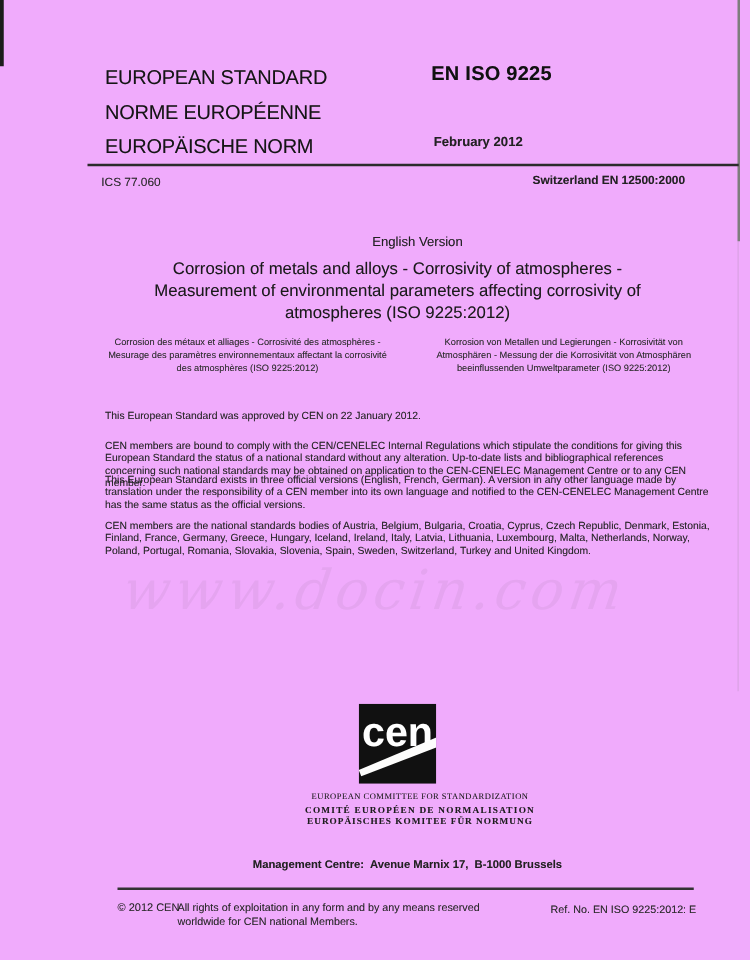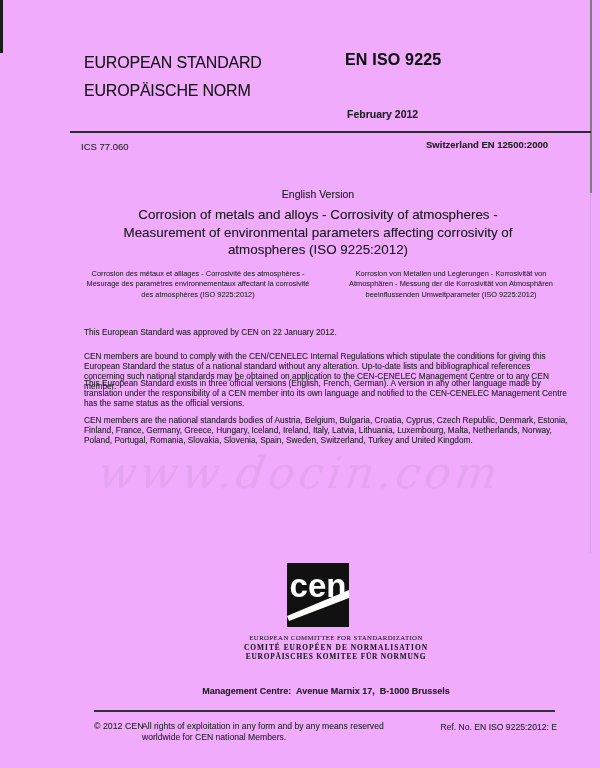--- a/index.html
+++ b/index.html
@@ -11,21 +11,21 @@
   .page .txt{ text-shadow:0 0 0.4px rgba(0,0,0,0.28); }
 
   .header-left{position:absolute;left:84px;top:49px;font-size:16px;line-height:27.5px;letter-spacing:-0.2px;color:#151515;}
   .std-number{position:absolute;left:345px;top:51px;font-size:16px;font-weight:bold;letter-spacing:0.2px;color:#111;}
   .std-date{position:absolute;left:347px;top:108px;font-size:10.5px;font-weight:bold;color:#222;}
 
   .rule-top{position:absolute;left:70px;top:131px;width:521px;height:2px;background:#2b2b2b;}
   .ics{position:absolute;left:81px;top:141px;font-size:9.5px;color:#2a2a2a;}
   .supersedes{position:absolute;right:52px;top:139px;font-size:9.5px;font-weight:bold;color:#222;}
 
-  .english-version{position:absolute;left:68px;top:188px;width:500px;text-align:center;font-size:10.5px;color:#222;}
+  .english-version{position:absolute;left:84px;top:188px;width:500px;text-align:center;font-size:10.5px;color:#222;}
   .title-en{position:absolute;left:103px;top:206px;width:430px;text-align:center;font-size:13.4px;line-height:17.5px;color:#1a1a1a;}
 
   .title-fr{position:absolute;left:82px;top:269px;width:232px;text-align:center;font-size:7.4px;line-height:10.4px;color:#2e2e2e;}
   .title-de{position:absolute;left:337px;top:269px;width:228px;text-align:center;font-size:7.4px;line-height:10.4px;color:#2e2e2e;}
 
   .body-para{position:absolute;left:84px;width:486px;margin:0;font-size:8.3px;line-height:10px;color:#262626;}
   .p1{top:327px;}
   .p2{top:351px;}
   .p3{top:378px;}
   .p4{top:415px;}
@@ -59,20 +59,21 @@
 <body>
 
 <div class="page">
 
   <div class="edge-strip-left"></div>
   <div class="edge-line-right"></div>
   <div class="edge-line-right-faint"></div>
 
   <div class="header-left txt">
     <div>EUROPEAN STANDARD</div>
+    <div>NORME EUROPÉENNE</div>
     <div>EUROPÄISCHE NORM</div>
   </div>
   <div class="std-number txt">EN ISO 9225</div>
   <div class="std-date txt">February 2012</div>
 
   <div class="rule-top"></div>
   <div class="ics txt">ICS 77.060</div>
   <div class="supersedes txt">Switzerland EN 12500:2000</div>
 
   <div class="english-version txt">English Version</div>

